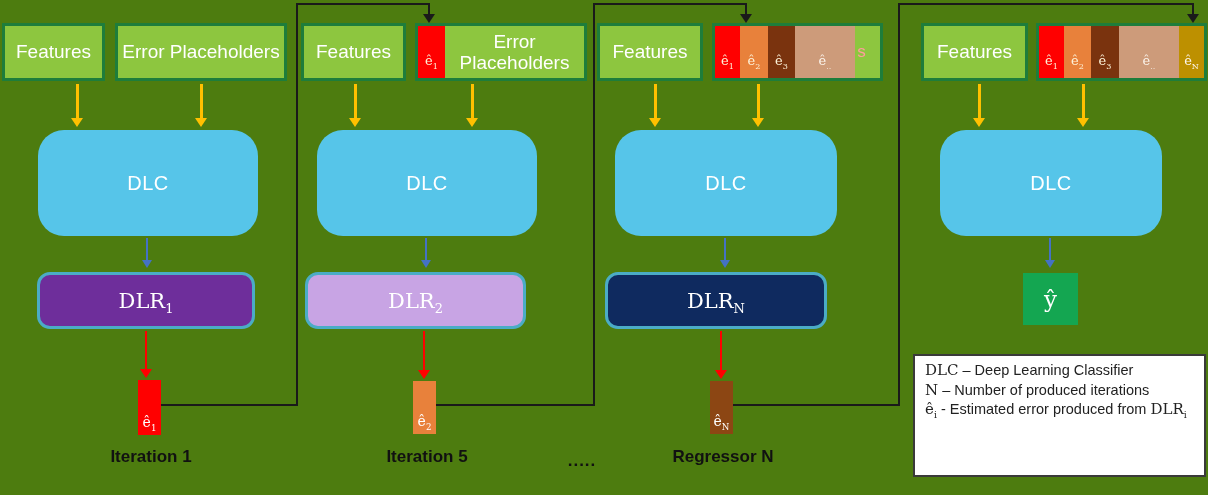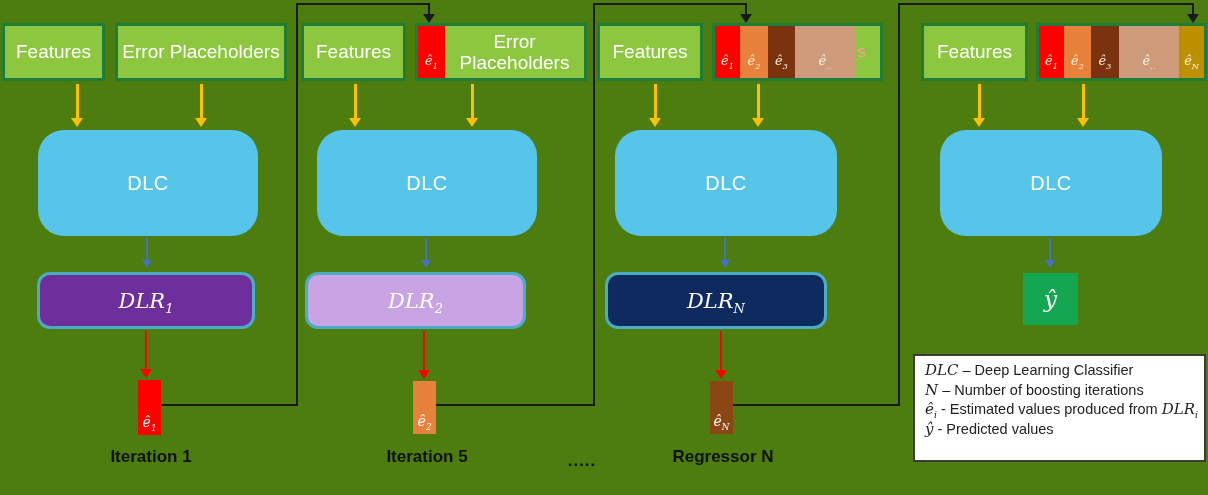--- a/index.html
+++ b/index.html
@@ -14,21 +14,21 @@
   .seg-label{font-size:13px;white-space:nowrap;}
   .seg-label.wrap{white-space:normal;text-align:center;line-height:1.12;}
   .seg-label.low{margin-top:16px;}
   .dlc{background:#56c5e9;border-radius:26px;color:#fff;display:flex;align-items:center;
        justify-content:center;font-size:20px;letter-spacing:.5px;}
   .dlr{border:3px solid #4bacc6;border-radius:13px;color:#fff;display:flex;align-items:center;
        justify-content:center;font-size:21px;}
   .outbox{display:flex;align-items:flex-end;justify-content:center;color:#fff;
           padding-bottom:5px;font-size:14px;}
   .yhat{display:flex;align-items:center;justify-content:center;color:#fff;font-size:23px;}
-  .math{font-family:"DejaVu Serif",serif;font-style:italic;}
+  .math{font-family:"DejaVu Serif",serif;}
   sub{font-size:.62em;line-height:0;}
   .cline{background:#1a1a1a;}
   .ah{position:absolute;width:0;height:0;border-left:6px solid transparent;
       border-right:6px solid transparent;border-top:9px solid #000;}
   .ah-sm{border-left-width:5px;border-right-width:5px;border-top-width:8px;}
   .caption{font-weight:bold;font-size:17px;color:#111;text-align:center;}
   .dots{font-weight:bold;font-size:17px;color:#111;text-align:center;letter-spacing:1px;}
   .legend{border:2px solid #3a3a3a;background:#fff;padding:5px 10px 4px 10px;
           font-size:14.5px;color:#222;}
   .legend-line{line-height:19.5px;white-space:nowrap;}
@@ -117,25 +117,24 @@
       </div>
       <div class="seg" style="flex: 1 1 0%; background: rgb(189, 144, 0);">
         <span class="seg-label low" style="color: rgb(253, 246, 238);"><span class="math">ê<sub>N</sub></span></span>
       </div>
     </div>
   <div class="abs dlc" style="left:940px;top:130px;width:222px;height:106px;">DLC</div>
   <div class="abs yhat" style="left: 1023px; top: 273px; width: 55px; height: 52px; background: rgb(20, 166, 81);">
       <span class="math">ŷ</span>
     </div>
 
-  <div class="abs legend" style="left:913px;top:354px;width:293px;height:108px;">
+  <div class="abs legend" style="left:913px;top:354px;width:293px;height:123px;">
       <div class="legend-line"><span class="math">DLC</span><span> – Deep Learning Classifier</span></div>
-      <div class="legend-line"><span class="math">N</span><span> – Number of boosting iterations</span></div>
-      <div class="legend-line"><span class="math">ê<sub>i</sub></span><span> - Estimated values produced from </span><span class="math">DLR<sub>i</sub></span></div>
-      <div class="legend-line"><span class="math">ŷ</span><span> -  Predicted values</span></div>
+      <div class="legend-line"><span class="math">N</span><span> – Number of produced iterations</span></div>
+      <div class="legend-line"><span class="math">ê<sub>i</sub></span><span> - Estimated error produced from </span><span class="math">DLR<sub>i</sub></span></div>
     </div>
 
   <div class="abs cline" style="left:76px;top:84px;width:3px;height:36px;background:#ffc000;"></div>
   <div class="ah" style="left:71px;top:118px;border-top-color:#ffc000;"></div>
   <div class="abs cline" style="left:200px;top:84px;width:3px;height:36px;background:#ffc000;"></div>
   <div class="ah" style="left:195px;top:118px;border-top-color:#ffc000;"></div>
   <div class="abs cline" style="left:354px;top:84px;width:3px;height:36px;background:#ffc000;"></div>
   <div class="ah" style="left:349px;top:118px;border-top-color:#ffc000;"></div>
   <div class="abs cline" style="left:471px;top:84px;width:3px;height:36px;background:#ffc000;"></div>
   <div class="ah" style="left:466px;top:118px;border-top-color:#ffc000;"></div>

